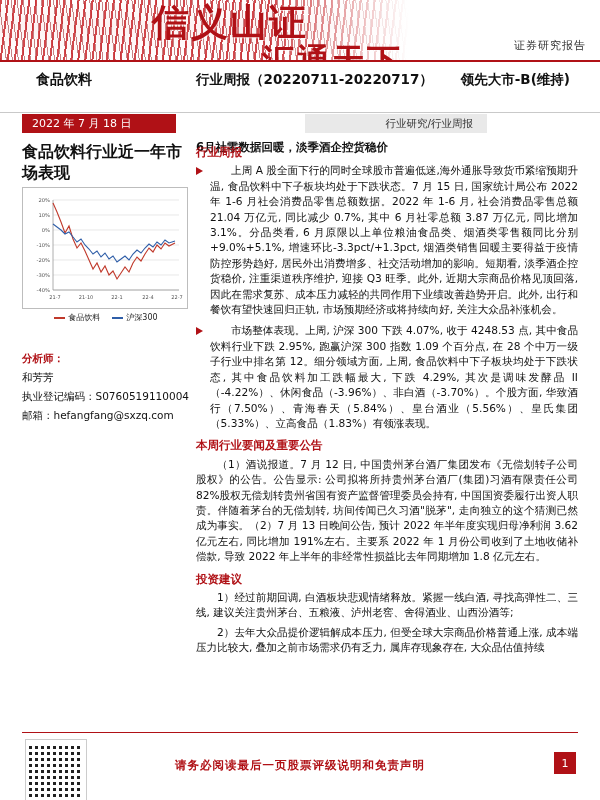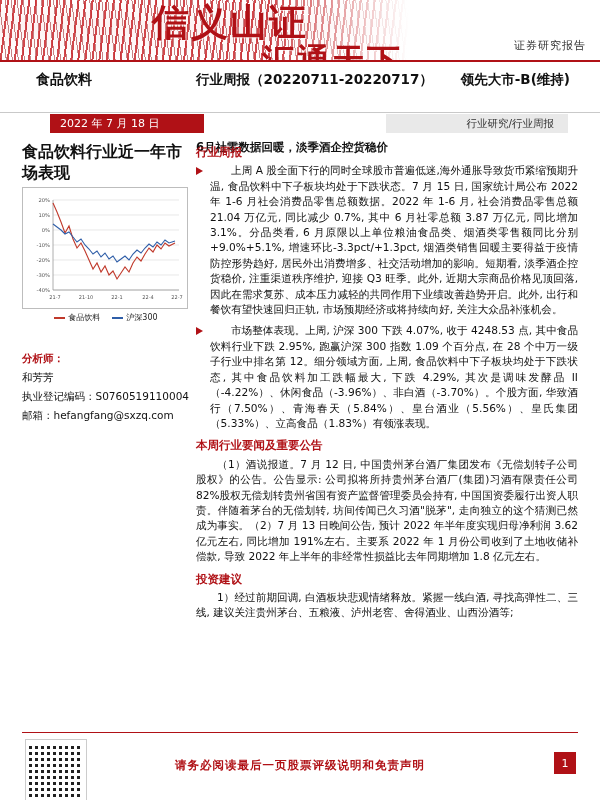--- a/index.html
+++ b/index.html
@@ -64,21 +64,21 @@
   }
   .rating{
     position:absolute;right:30px;top:9px;font-size:13.5px;font-weight:bold;color:#111;white-space:nowrap;
   }
   .rep-sub{
     position:absolute;left:196px;top:30px;font-size:11.5px;font-weight:bold;color:#111;white-space:nowrap;margin-top:48px;
   }
   .band-rule{position:absolute;left:0;top:50px;width:600px;height:1px;background:#c9c9c9;}
 
   
-  .datestrip{position:relative;width:540px;height:20px;margin-left:28px;}
+  .datestrip{position:relative;width:487px;height:20px;}
   .datebox{
     position:absolute;left:22px;top:0;width:154px;height:19px;
     background:#b01116;color:#fff;font-size:11px;
     display:flex;align-items:center;padding-left:10px;box-sizing:border-box;
   }
   .catbox{
     position:absolute;right:0;top:0;width:182px;height:19px;
     background:#e9e9e9;color:#333;font-size:10.5px;
     display:flex;align-items:center;justify-content:flex-end;padding-right:14px;box-sizing:border-box;
   }
@@ -228,20 +228,21 @@
       <h3 class="sec">行业周报</h3>
       <div class="bullet">上周 A 股全面下行的同时全球股市普遍低迷,海外通胀导致货币紧缩预期升温, 食品饮料中下子板块均处于下跌状态。7 月 15 日, 国家统计局公布 2022 年 1-6 月社会消费品零售总额数据。2022 年 1-6 月, 社会消费品零售总额 21.04 万亿元, 同比减少 0.7%, 其中 6 月社零总额 3.87 万亿元, 同比增加 3.1%。分品类看, 6 月原限以上单位粮油食品类、烟酒类零售额同比分别 +9.0%+5.1%, 增速环比-3.3pct/+1.3pct, 烟酒类销售回暖主要得益于疫情防控形势趋好, 居民外出消费增多、社交活动增加的影响。短期看, 淡季酒企控货稳价, 注重渠道秩序维护, 迎接 Q3 旺季。此外, 近期大宗商品价格见顶回落, 因此在需求复苏、成本压力减轻的共同作用下业绩改善趋势开启。此外, 出行和餐饮有望快速回归正轨, 市场预期经济或将持续向好, 关注大众品补涨机会。</div>
 
       <div class="bullet">市场整体表现。上周, 沪深 300 下跌 4.07%, 收于 4248.53 点, 其中食品饮料行业下跌 2.95%, 跑赢沪深 300 指数 1.09 个百分点, 在 28 个中万一级子行业中排名第 12。细分领域方面, 上周, 食品饮料中下子板块均处于下跌状态, 其中食品饮料加工跌幅最大, 下跌 4.29%, 其次是调味发酵品 II（-4.22%）、休闲食品（-3.96%）、非白酒（-3.70%）。个股方面, 华致酒行（7.50%）、青海春天（5.84%）、皇台酒业（5.56%）、皇氏集团（5.33%）、立高食品（1.83%）有领涨表现。</div>
 
       <h3 class="sec">本周行业要闻及重要公告</h3>
       <div class="para">（1）酒说报道。7 月 12 日, 中国贵州茅台酒厂集团发布《无偿划转子公司股权》的公告。公告显示: 公司拟将所持贵州茅台酒厂(集团)习酒有限责任公司 82%股权无偿划转贵州省国有资产监督管理委员会持有, 中国国资委履行出资人职责。伴随着茅台的无偿划转, 坊间传闻已久习酒"脱茅", 走向独立的这个猜测已然成为事实。（2）7 月 13 日晚间公告, 预计 2022 年半年度实现归母净利润 3.62 亿元左右, 同比增加 191%左右。主要系 2022 年 1 月份公司收到了土地收储补偿款, 导致 2022 年上半年的非经常性损益比去年同期增加 1.8 亿元左右。</div>
 
       <h3 class="sec">投资建议</h3>
       <div class="num-para">1）经过前期回调, 白酒板块悲观情绪释放。紧握一线白酒, 寻找高弹性二、三线, 建议关注贵州茅台、五粮液、泸州老窖、舍得酒业、山西汾酒等;</div>
+      <div class="num-para">2）去年大众品提价逻辑解成本压力, 但受全球大宗商品价格普通上涨, 成本端压力比较大, 叠加之前市场需求仍有乏力, 属库存现象存在, 大众品估值持续</div>
 
     </div>
   </div>
 
   <div class="footer">
     <div class="footer-rule"></div>
     <div class="qr"></div>
 
     <div class="footer-note">请务必阅读最后一页股票评级说明和免责声明</div>
     <div class="pagenum">1</div>

